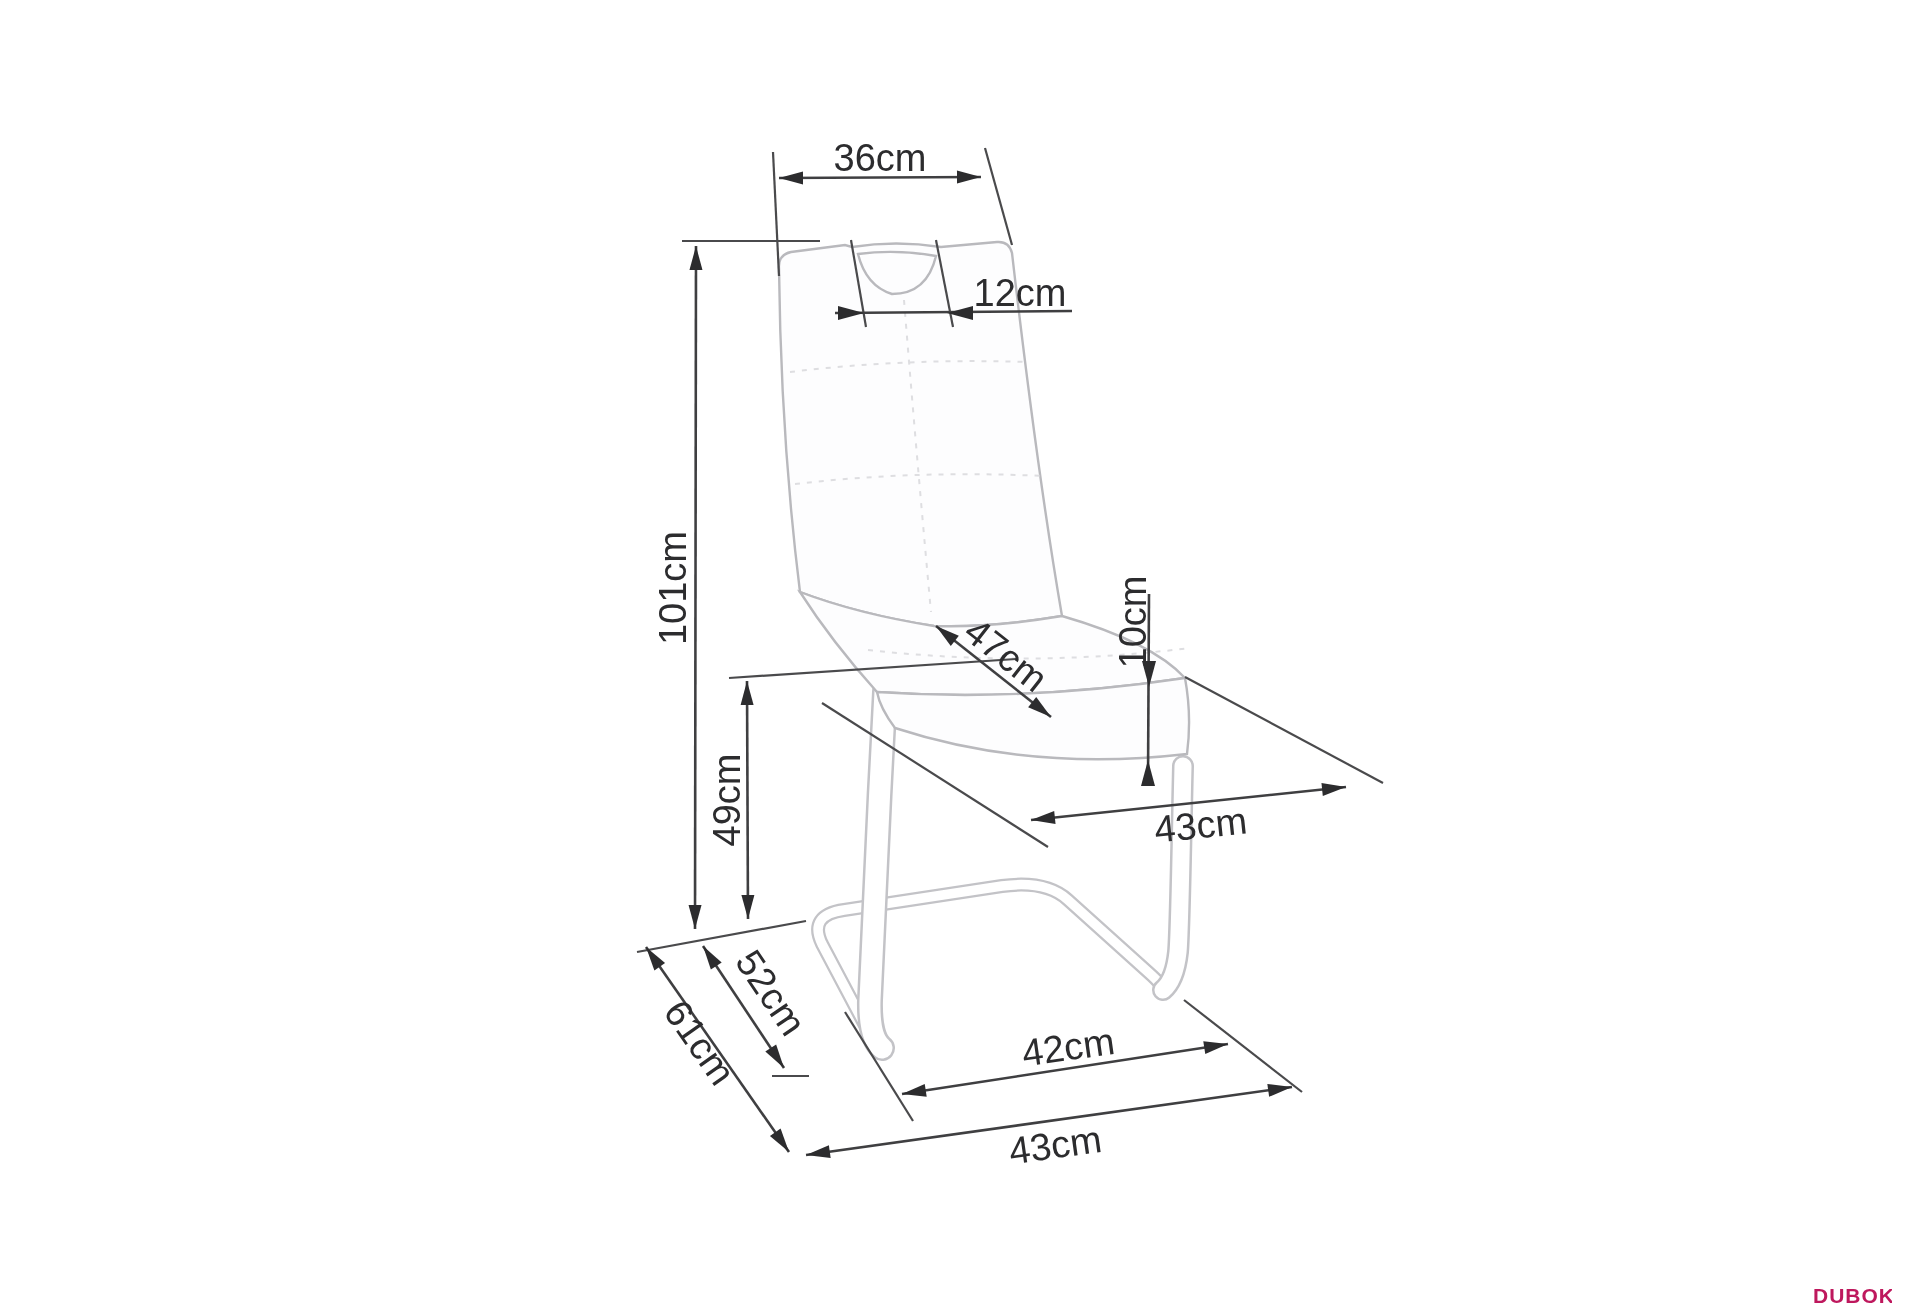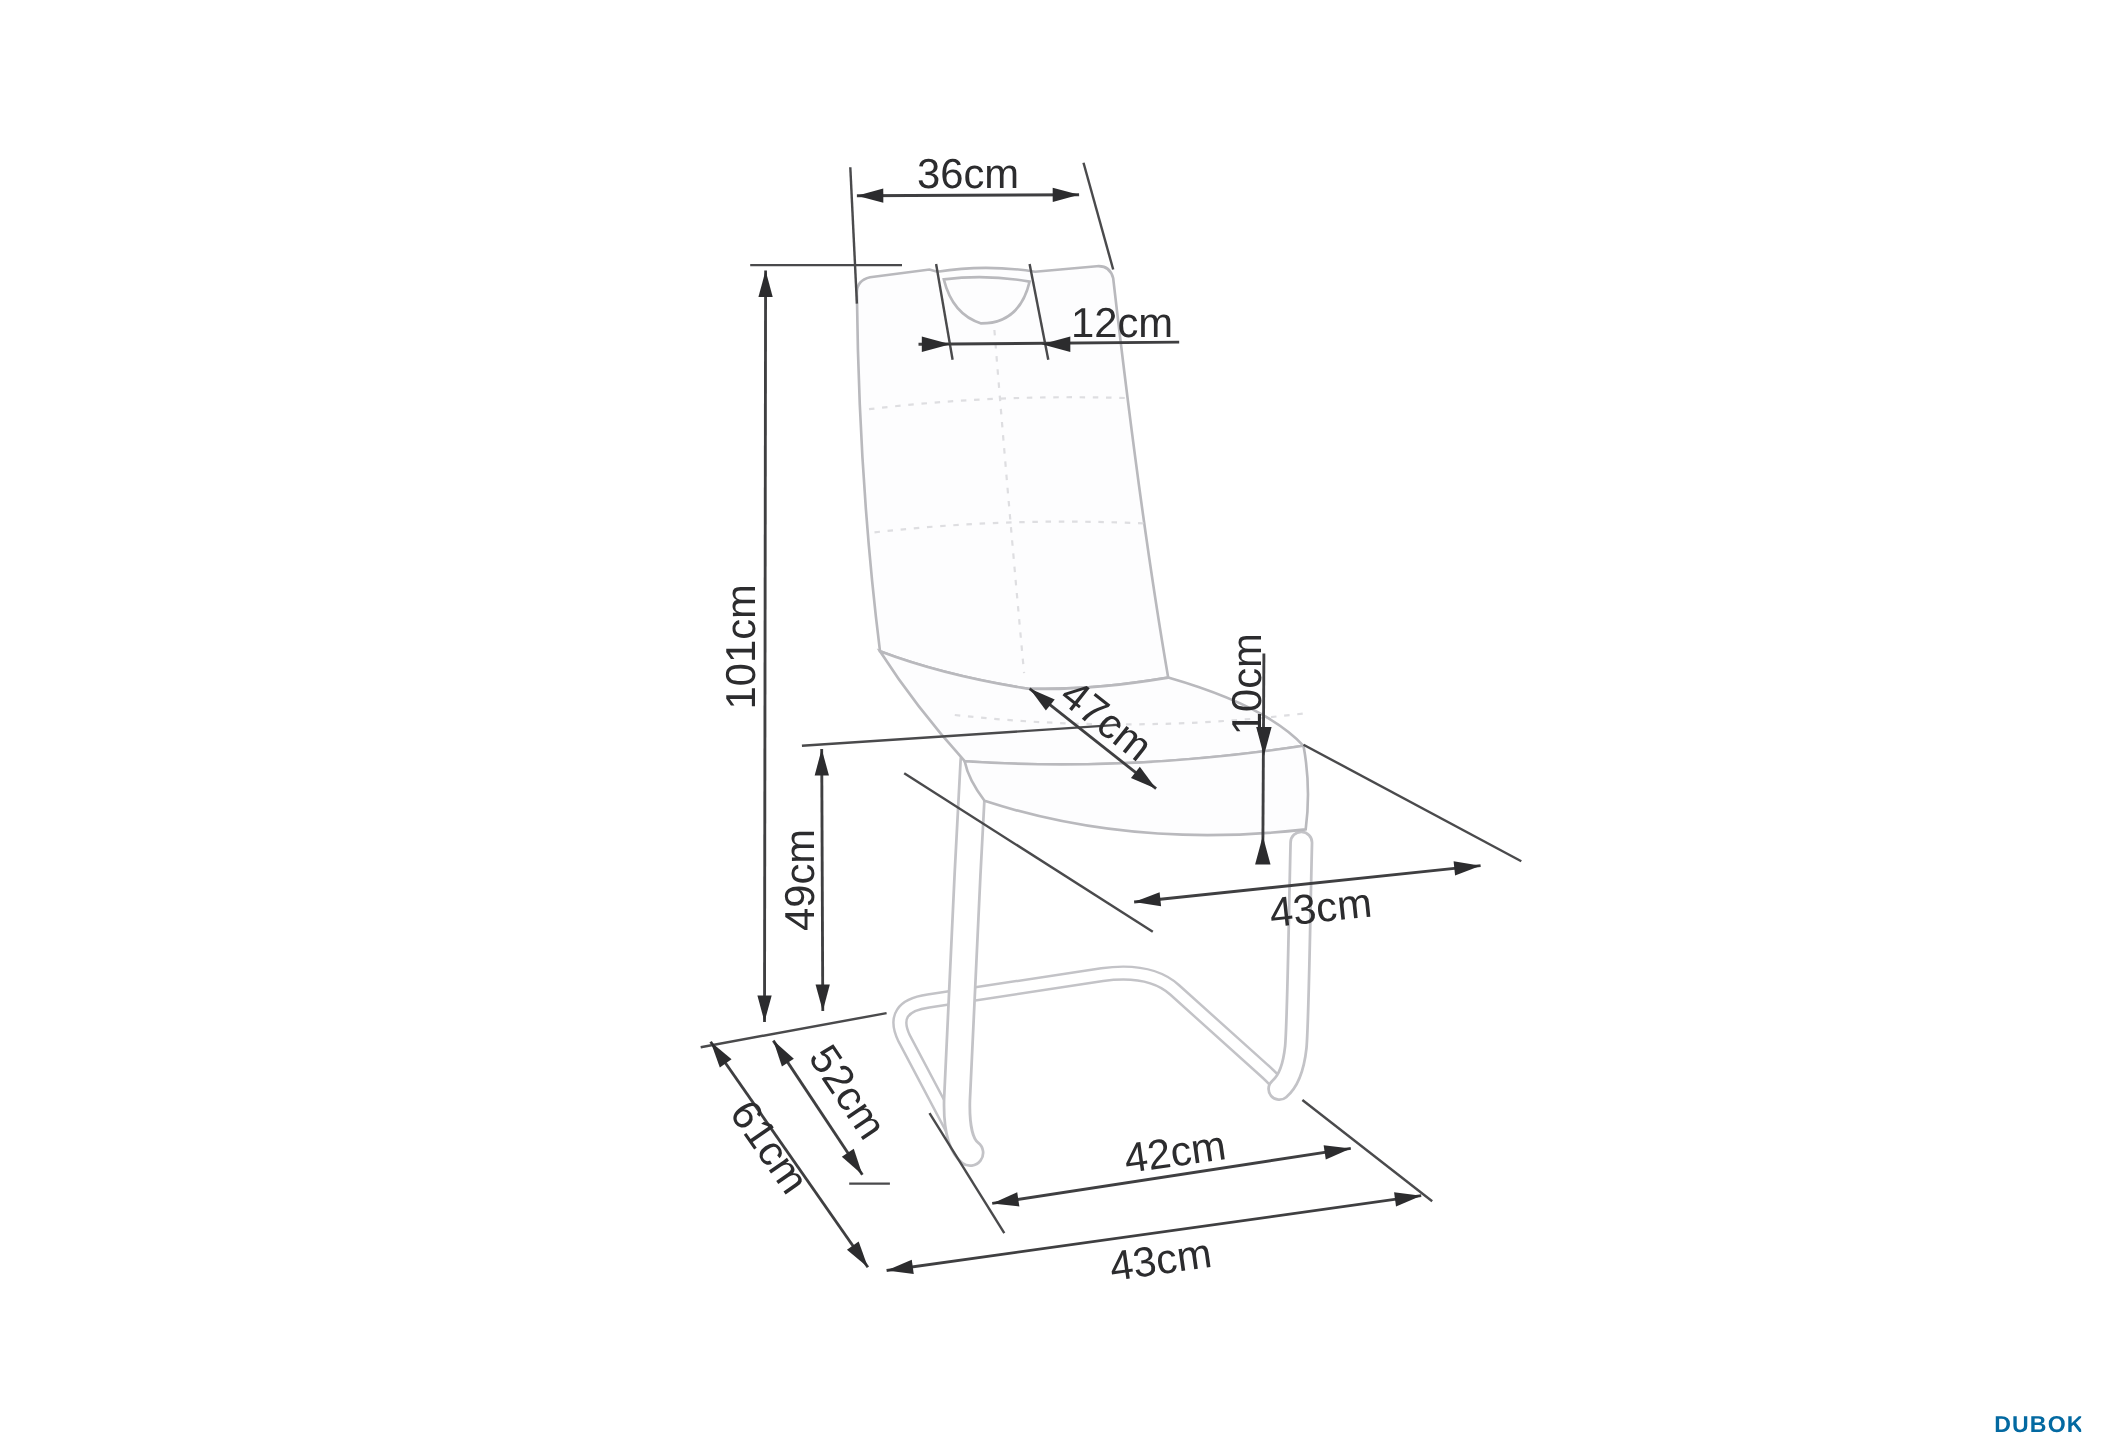--- a/index.html
+++ b/index.html
@@ -12,21 +12,21 @@
   .seam{stroke:#dedee1;stroke-width:2;fill:none;stroke-dasharray:5 7;}
   .tube-out{stroke:#c3c3c7;fill:none;stroke-linecap:round;stroke-linejoin:round;}
   .tube-in{stroke:#ffffff;fill:none;stroke-linecap:round;stroke-linejoin:round;}
   
   .dim{stroke:#3f3f41;stroke-width:2.6;fill:none;}
   .ext{stroke:#4a4a4c;stroke-width:2.2;fill:none;}
   .ah{fill:#2c2c2e;stroke:none;}
   text.dimlabel{fill:#2c2c2e;font-size:38px;font-family:"Liberation Sans",sans-serif;}
   
   .wm{position:absolute;left:1813px;top:1286px;display:flex;align-items:flex-start;gap:5px;}
-  .wm-brand{color:#0369a1;font-weight:bold;font-size:21px;letter-spacing:1px;line-height:20px;}
+  .wm-brand{color:#be185d;font-weight:bold;font-size:21px;letter-spacing:1px;line-height:20px;}
   .wm-tag{display:flex;flex-direction:column;justify-content:center;padding-top:3px;}
   .wm-tag span{color:#a9ecb6;font-size:5px;line-height:5.5px;letter-spacing:.4px;font-weight:bold;}
 </style>
 </head>
 <body>
 
 <div class="stage">
 <svg width="1920" height="1314" viewBox="0 0 1920 1314">
   <defs>
     <marker id="ar" viewBox="0 0 30 20" refX="27" refY="10" markerWidth="30" markerHeight="20" markerUnits="userSpaceOnUse" orient="auto-start-reverse">

